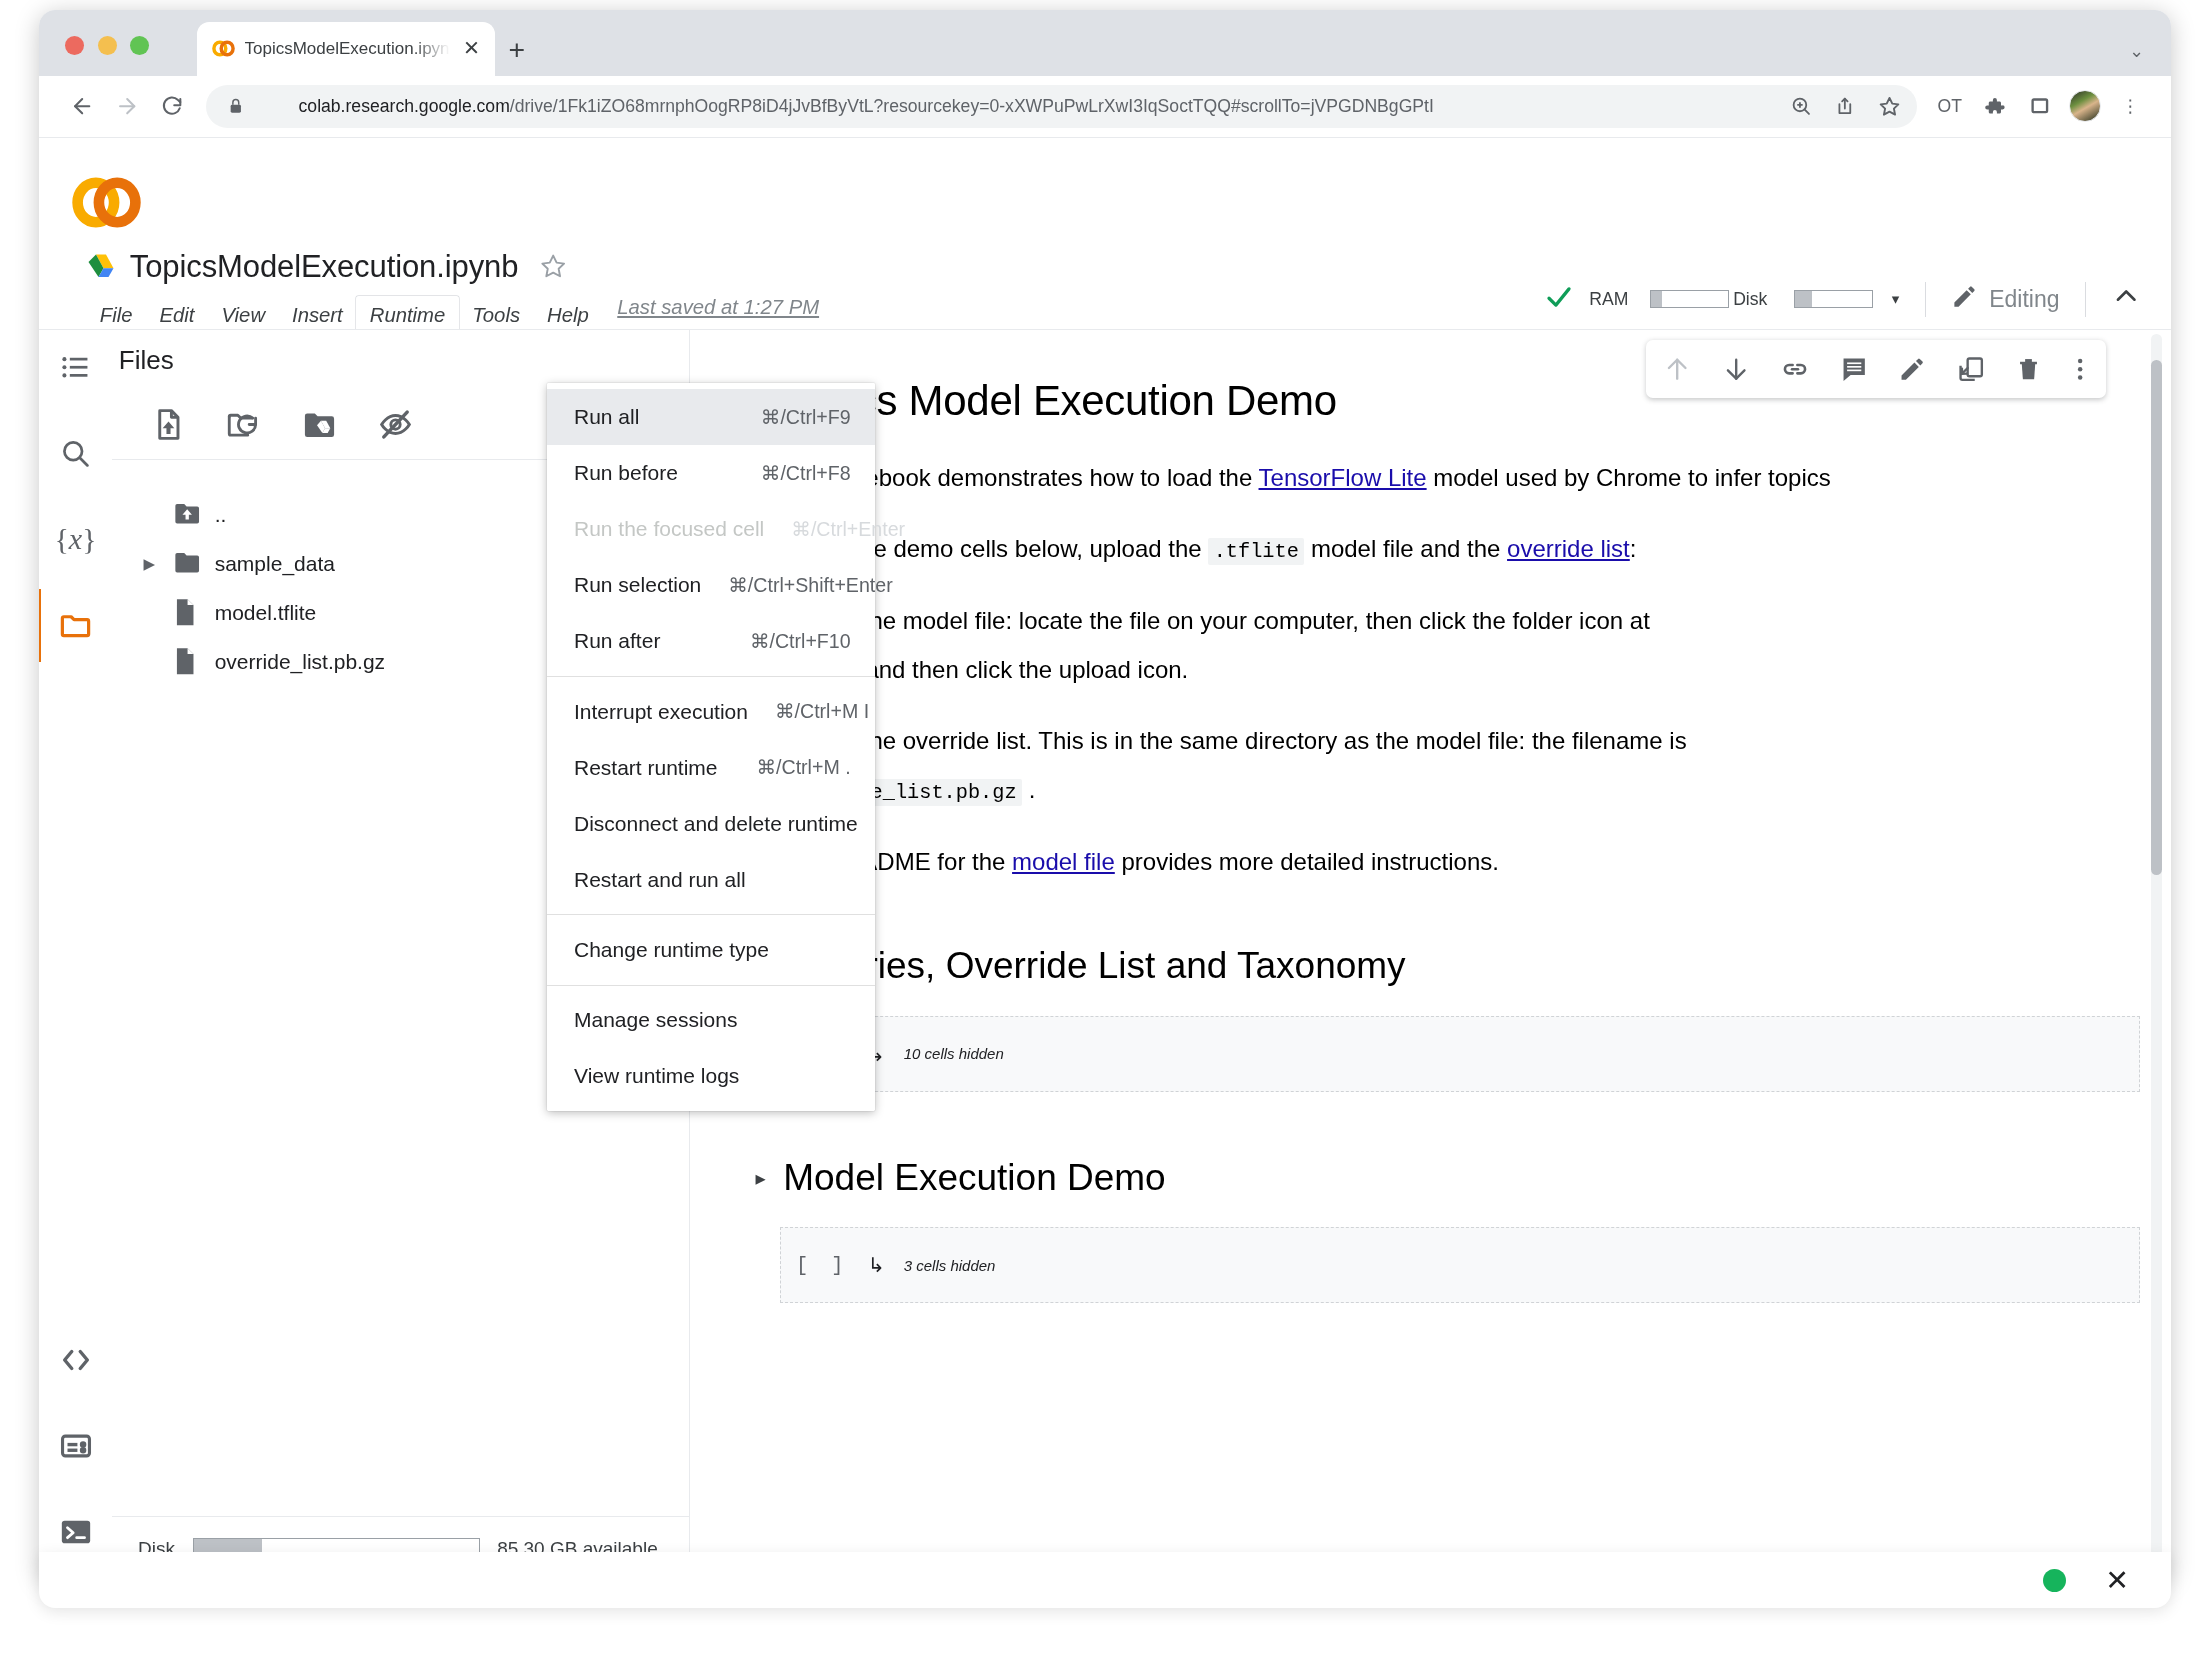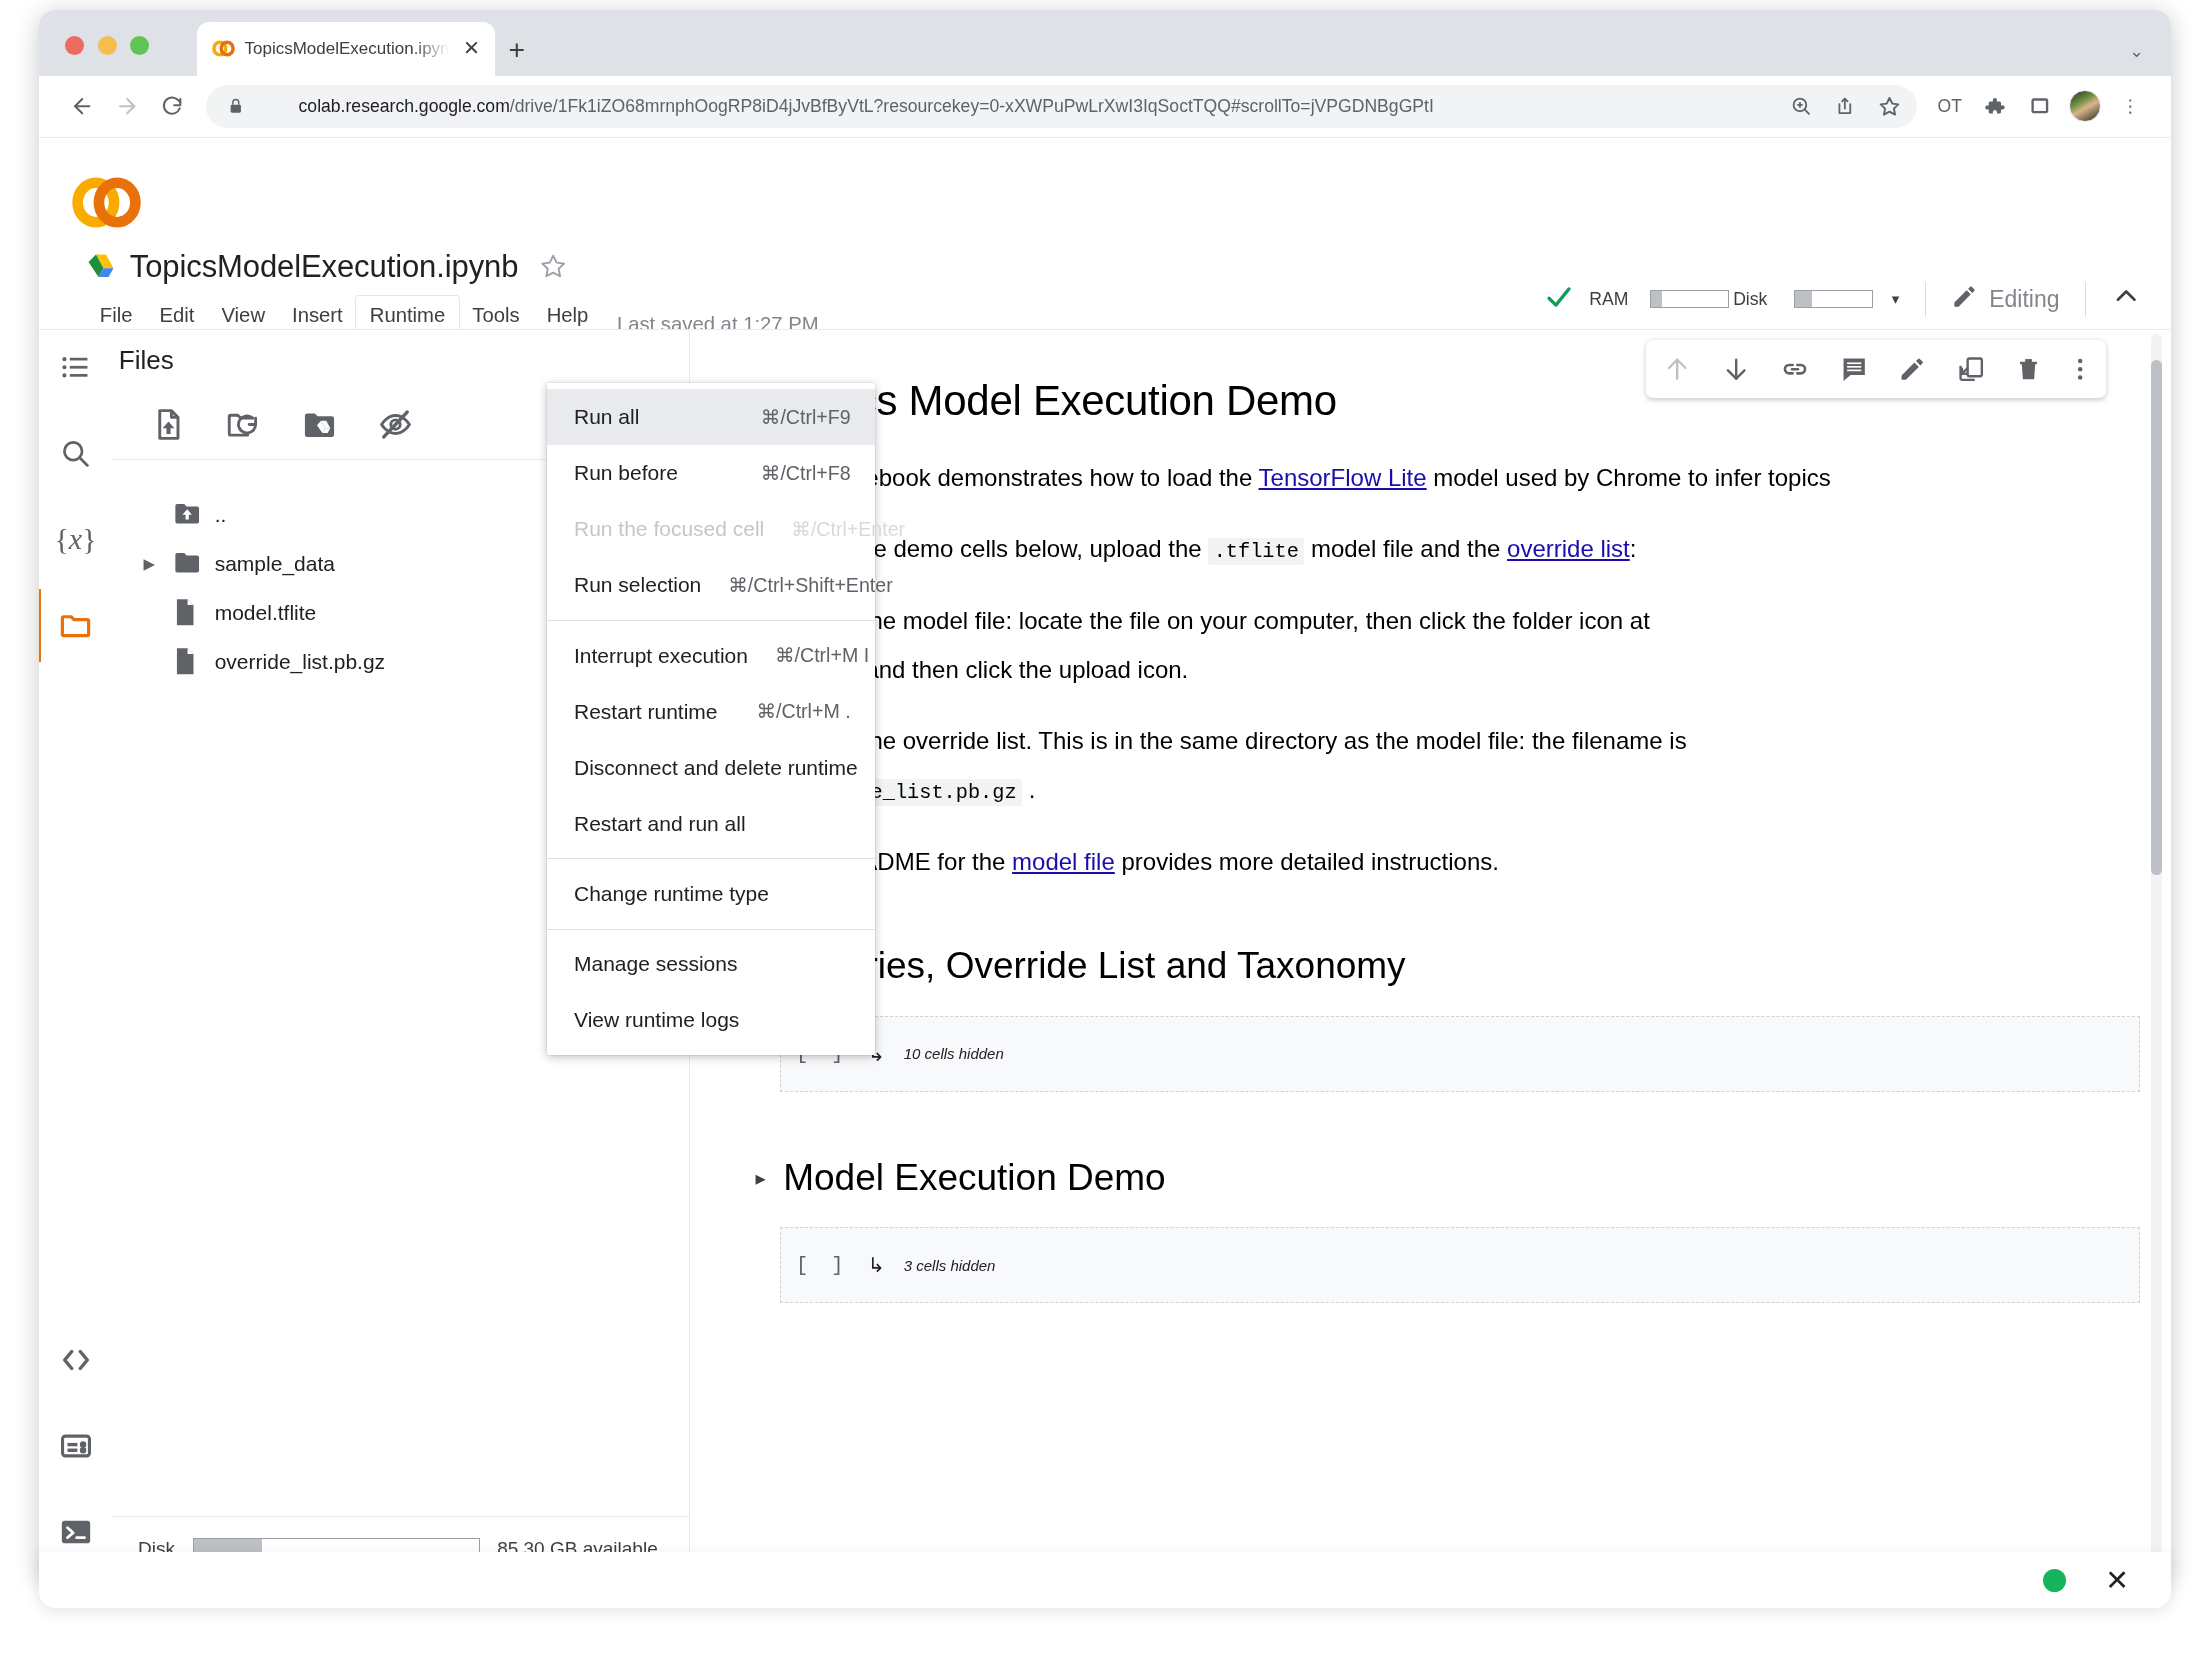--- a/index.html
+++ b/index.html
@@ -167,21 +167,21 @@
   }
   #colab-logo { width: 73px; height: 73px; margin-top: 13.5px; flex: 0 0 73px;}
   #title-menu-block { margin-left: 16.3px; }
   #title-row { display: flex; align-items: center; gap: 13.5px; height: 56px;}
   #drive-icon { width: 30px; height: 30px; }
   #notebook-title {
     font-size: 31px; color: #202124; font-weight: 400;
     letter-spacing: -0.1px;
   }
   #star-icon { color: #9aa0a6; margin-left: 6.8px; cursor: pointer; }
-  #menu-row { display: flex; align-items: flex-end; gap: 0px; margin-top: 1.4px; }
+  #menu-row { display: flex; align-items: flex-start; gap: 0px; margin-top: 1.4px; font-style: italic; }
   .menu-item {
     font-size: 20.3px; color: #3c4043;
     padding: 8.1px 13.5px;
     cursor: pointer;
     border-radius: 2.7px;
   }
   .menu-item.open {
     background: #ffffff;
     box-shadow: 0 0 0 0.7px #dadce0;
     border-radius: 2.7px 2.7px 0 0;
@@ -932,20 +932,24 @@
           <span class="rm-key">⌘/Ctrl+F8</span>
         </div>
         <div class="rm-item disabled">
           <span class="rm-label">Run the focused cell</span>
           <span class="rm-key">⌘/Ctrl+Enter</span>
         </div>
         <div class="rm-item">
           <span class="rm-label">Run selection</span>
           <span class="rm-key">⌘/Ctrl+Shift+Enter</span>
         </div>
+        <div class="rm-item">
+          <span class="rm-label">Run after</span>
+          <span class="rm-key">⌘/Ctrl+F10</span>
+        </div>
 
         <div class="rm-sep"></div>
 
         <div class="rm-item">
           <span class="rm-label">Interrupt execution</span>
           <span class="rm-key">⌘/Ctrl+M I</span>
         </div>
         <div class="rm-item">
           <span class="rm-label">Restart runtime</span>
           <span class="rm-key">⌘/Ctrl+M .</span>

